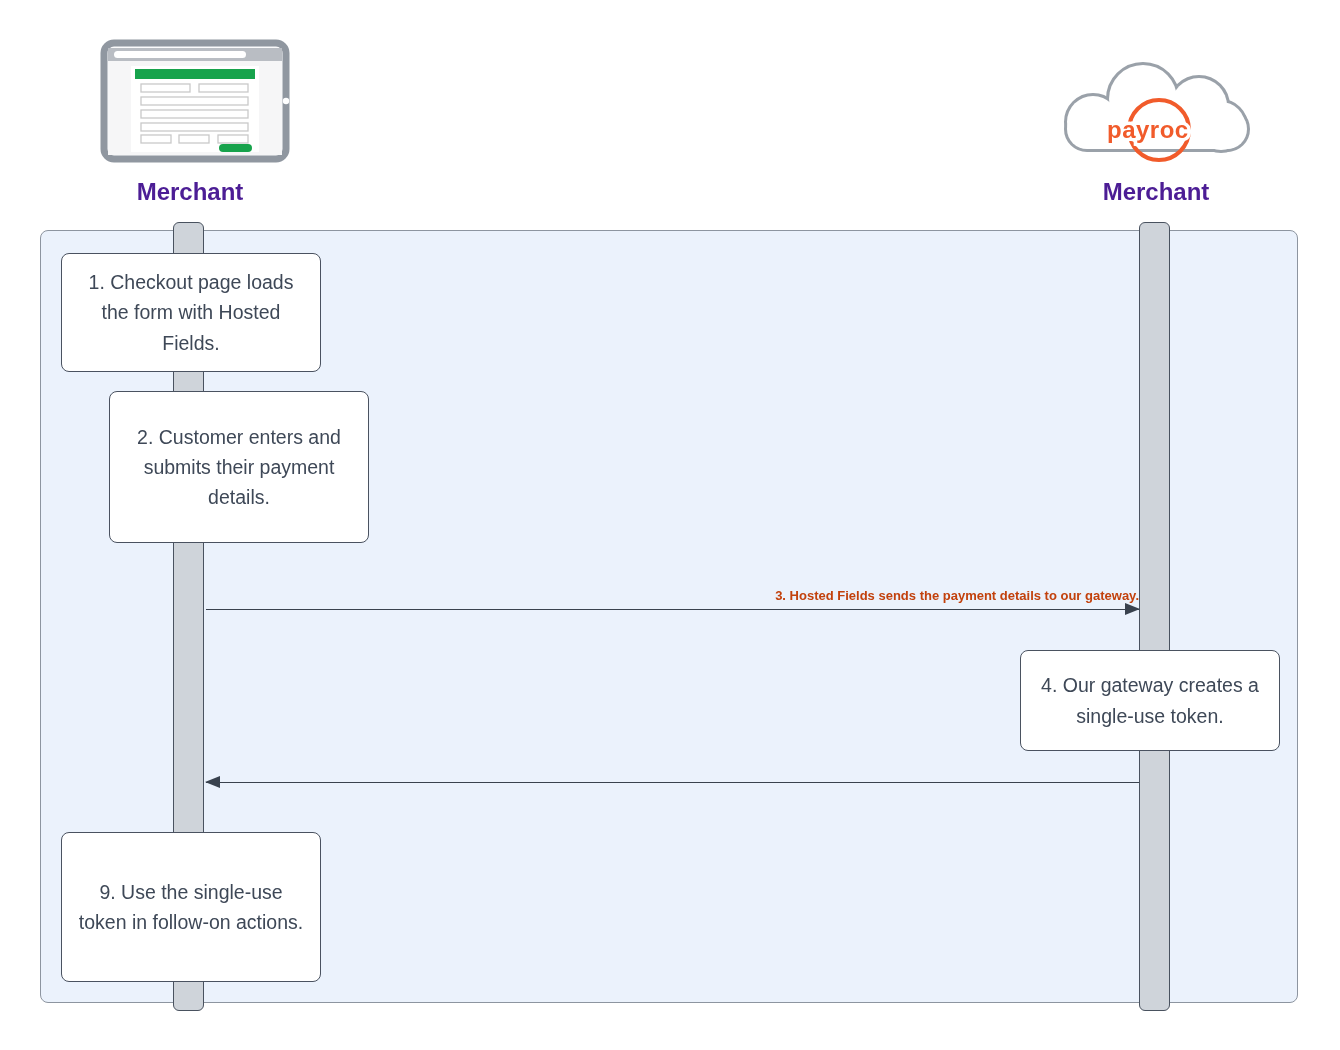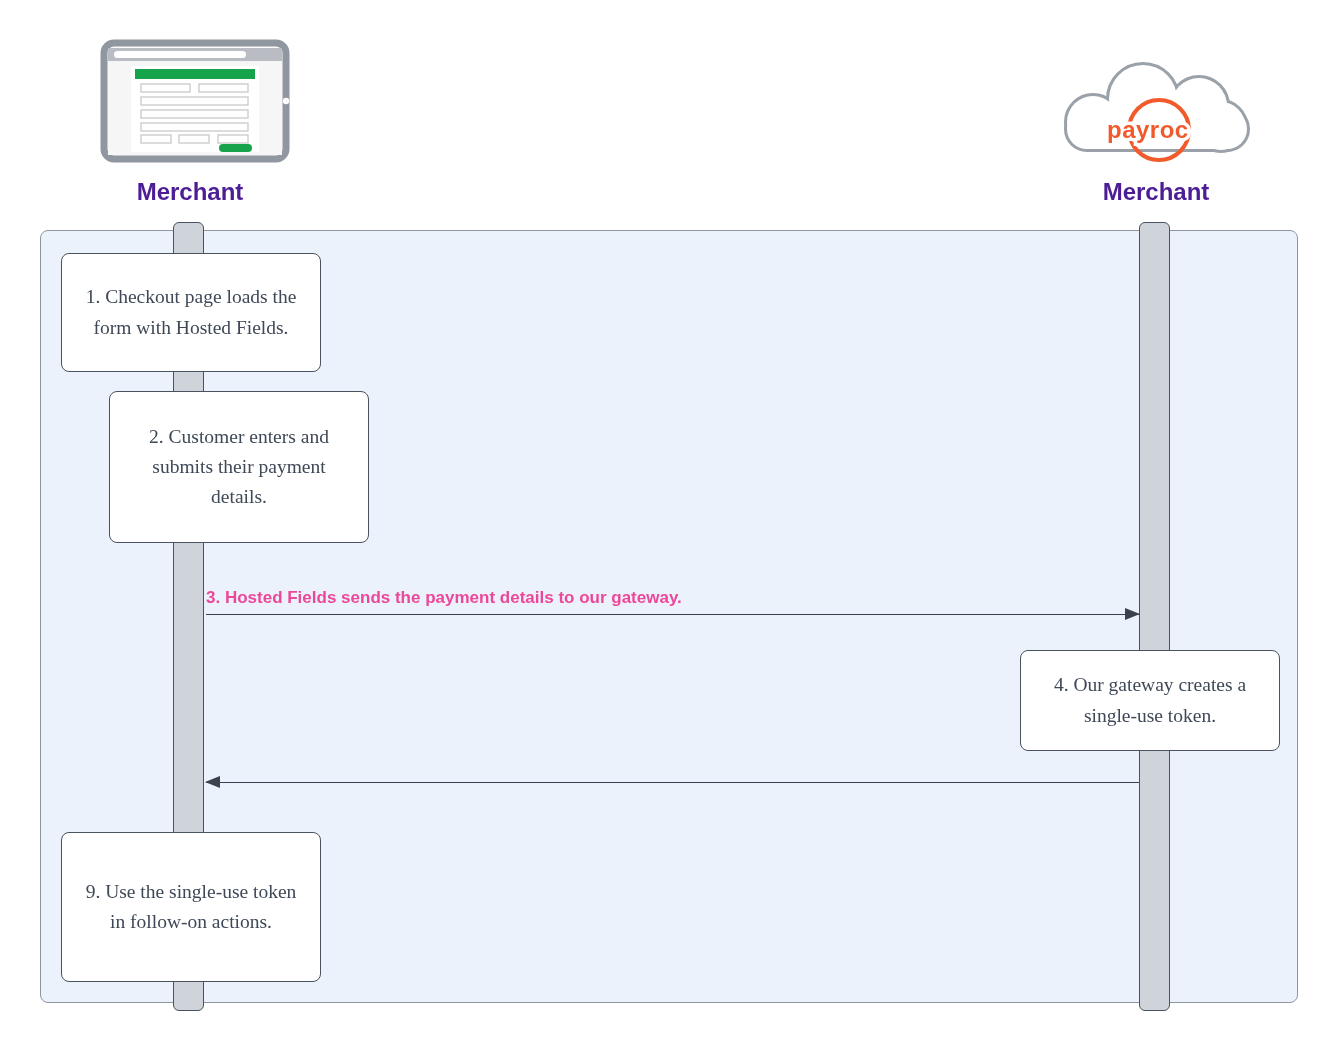--- a/index.html
+++ b/index.html
@@ -59,36 +59,35 @@
     border-radius: 8px;
     box-sizing: border-box;
     display: flex;
     align-items: center;
     justify-content: center;
     text-align: center;
     font-size: 19.5px;
     line-height: 1.54;
     color: #3e4857;
     padding: 0 14px;
-    font-family: Liberation Serif, serif;
   }
   #note-1 { left: 61px;   top: 253px; width: 260px; height: 119px; }
   #note-2 { left: 61px;   top: 391px; width: 260px; height: 152px; margin-left: 48px; }
   #note-4 { left: 1020px; top: 650px; width: 260px; height: 101px; }
   #note-6 { left: 61px;   top: 832px; width: 260px; height: 150px; }
 
   
   .message { position: absolute; left: 206px; width: 933px; }
   #message-3 { top: 588px; }
   #message-5 { top: 782px; }
   .msg-label {
-    text-align: left;
-    font-size: 17px;
+    text-align: right;
+    font-size: 13px;
     font-weight: 700;
-    color: #ec4899;
+    color: #c2410c;
     margin-bottom: 6px;
     white-space: nowrap;
   }
   .msg-line {
     position: relative;
     height: 0;
     border-top: 1.8px solid #39424e;
   }
   .arrowhead {
     position: absolute;

